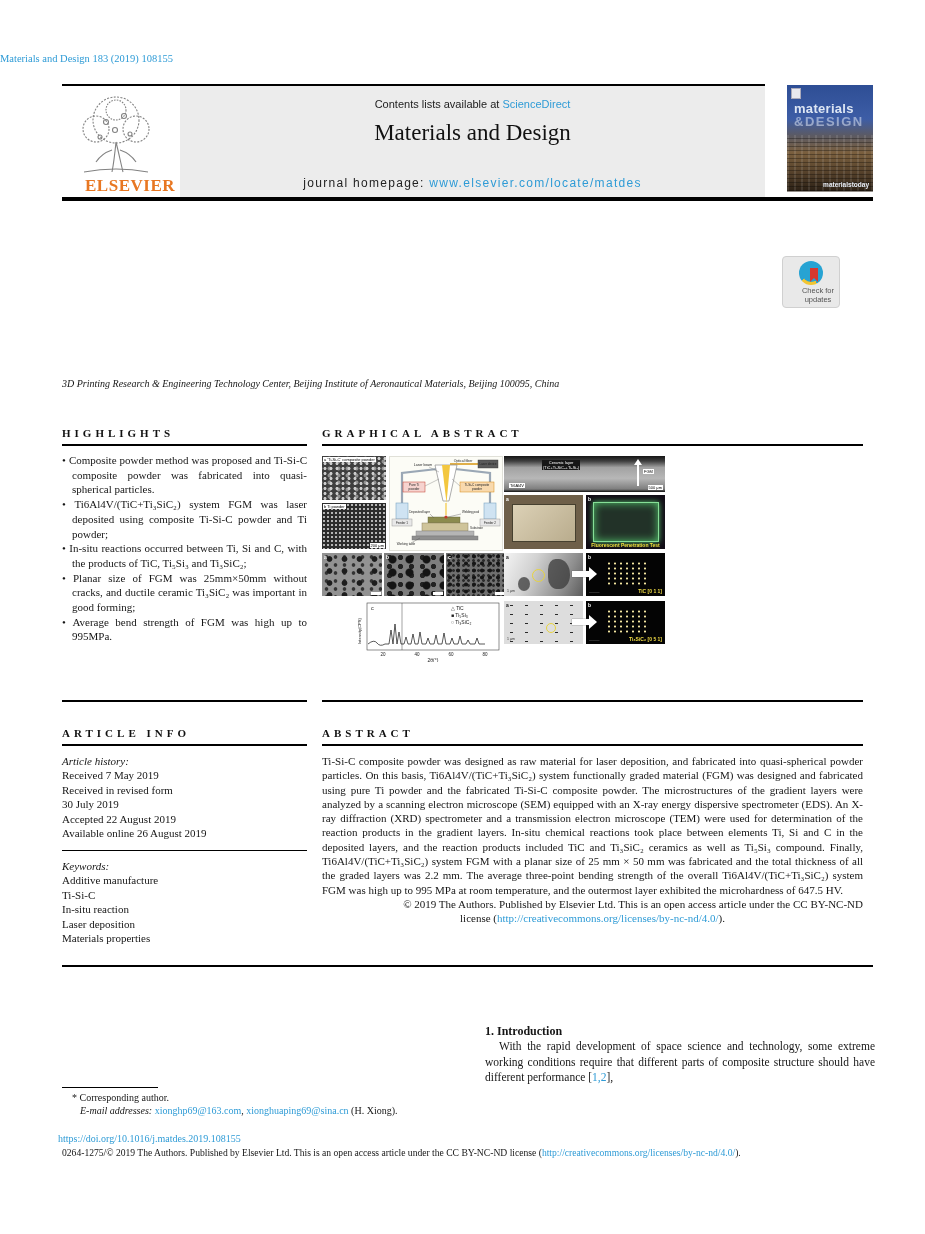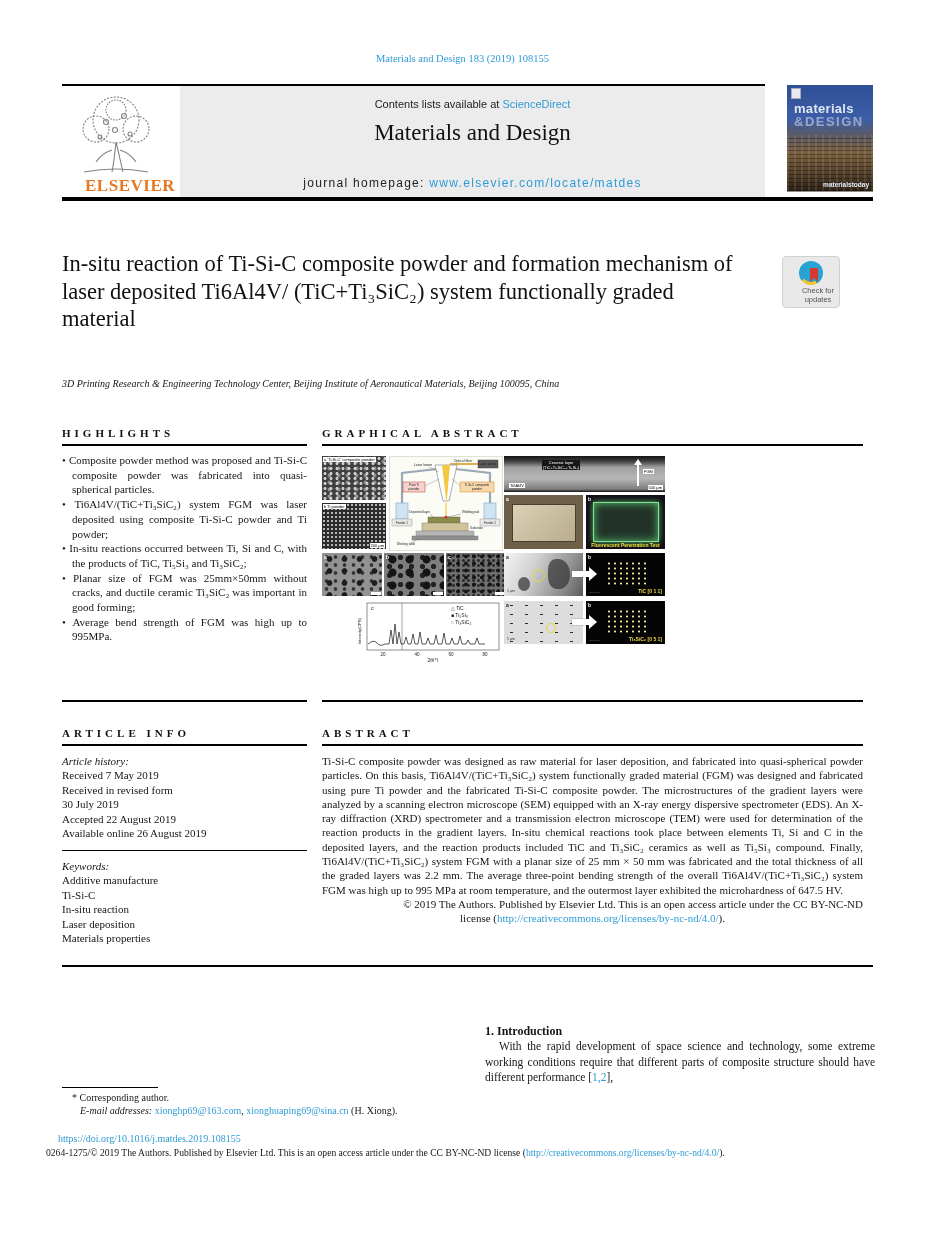--- a/index.html
+++ b/index.html
@@ -5,21 +5,21 @@
   html,body { margin:0; padding:0; background:#ffffff; }
   #page { position:relative; width:925px; height:1234px; background:#fff;
           font-family:"Liberation Serif", serif; color:#161616; overflow:hidden; }
 
   .abs { position:absolute; }
   .sans { font-family:"Liberation Sans", sans-serif; }
   .link { color:#2e9bd6; text-decoration:none; cursor:pointer; }
   .rule { background:#000; }
 
   
-  .citation { top:53px; left:0; width:100%; text-align:center; font-size:10.5px; color:#2e9bd6; }
+  .citation { top:53px; left:0; width:100%; font-size:10.5px; color:#2e9bd6; }
   .rule-top { left:62px; top:84px; width:703px; height:2px; }
   .banner { left:180px; top:86px; width:585px; height:111px; background:#ececec; }
   .contents-line { top:12px; width:100%; text-align:center; font-size:11px; color:#222; }
   .journal-title { top:34px; width:100%; text-align:center; font-size:23px; color:#111; }
   .homepage-line { top:90px; width:100%; text-align:center; font-size:12px; letter-spacing:1.3px; color:#222; }
   .rule-thick { left:62px; top:197px; width:811px; height:4px; }
 
   
   .elsevier-tree { left:66px; top:92px; width:100px; height:84px; }
   .elsevier-word { left:60px; top:176px; width:115px; text-align:right; font-size:17px; font-weight:bold;
@@ -71,21 +71,21 @@
   .abs-lic  { text-align:center; }
 
   .intro { left:485px; top:1024px; width:390px; }
   .intro-head { font-size:12px; font-weight:bold; }
   .intro-text { font-size:11.5px; line-height:15.5px; text-align:justify; text-indent:14px; }
 
   .foot-rule { left:62px; top:1087px; width:96px; height:1px; }
   .fn1 { left:72px; top:1092px; font-size:10px; }
   .fn2 { left:80px; top:1105px; font-size:10px; }
   .doi { left:58px; top:1133px; font-size:10px; }
-  .issn { left:46px; top:1147px; width:811px; font-size:9.6px; }
+  .issn { left:62px; top:1147px; width:811px; font-size:9.6px; }
 
   
   #ga { left:322px; top:456px; width:343px; height:206px; font-family:"Liberation Sans", sans-serif; }
   .panel { position:absolute; overflow:hidden; }
   .chip { position:absolute; background:#fff; color:#000; font-size:4px; line-height:5px; padding:0 1px; white-space:nowrap; }
   .chip-dark { background:#161616; color:#fff; }
 
   .sem-a { left:0; top:0; width:64px; height:44px; background-color:#3f3f3f;
            background-image:radial-gradient(circle,#cdcdcd 1.1px,rgba(0,0,0,0) 1.9px),
                             radial-gradient(circle,#8f8f8f 1.5px,rgba(0,0,0,0) 2.4px);
@@ -180,21 +180,20 @@
   <div class="abs cover">
     <div class="abs cover-tex"></div>
     <div class="abs cover-minilogo"></div>
     <div class="abs cover-brand1 sans">materials</div>
     <div class="abs cover-brand2 sans">&amp;DESIGN</div>
     <div class="abs cover-today sans">materialstoday</div>
   </div>
 
   <div class="abs rule rule-thick"></div>
 
-  <div class="abs title">In-situ reaction of Ti-Si-C composite powder and formation mechanism of laser deposited Ti6Al4V/ (TiC+Ti₃SiC₂) system functionally graded material</div>
 
   <div class="abs badge">
     <div class="cu-circle">
       <div class="cu-inner">
           <div class="cu-book"></div>
         </div>
     </div>
     <div class="badge-text sans">
       <div>Check for</div>
       <div>updates</div>

